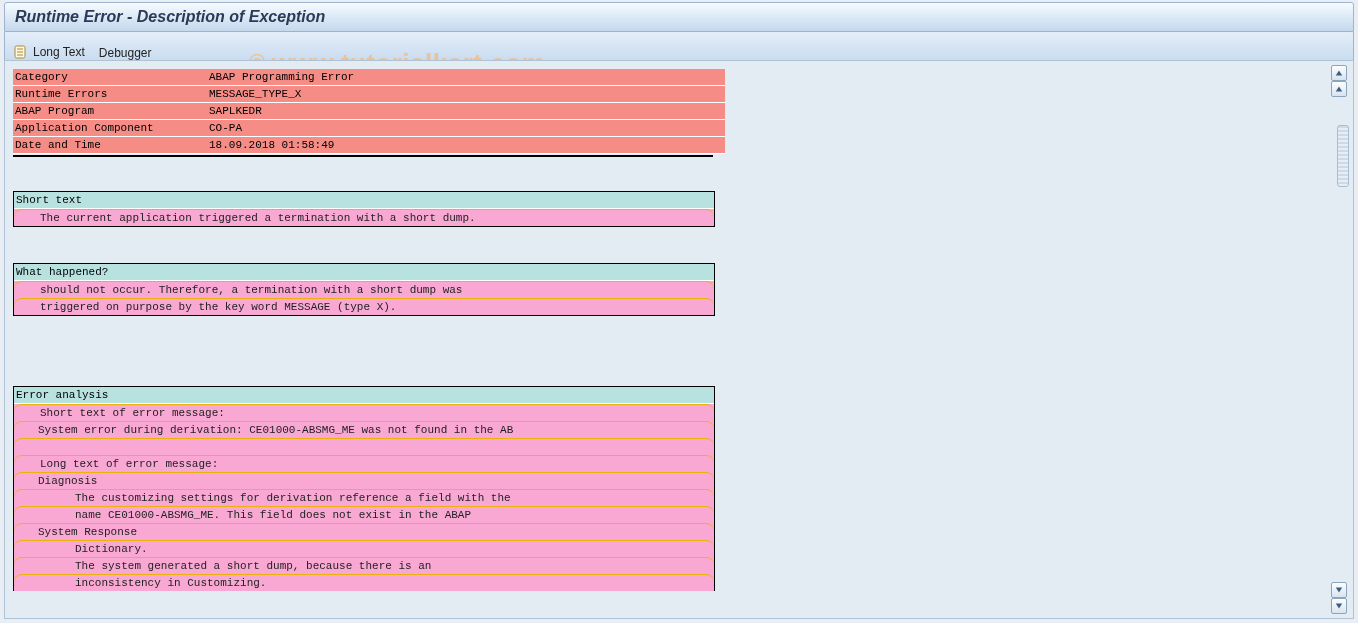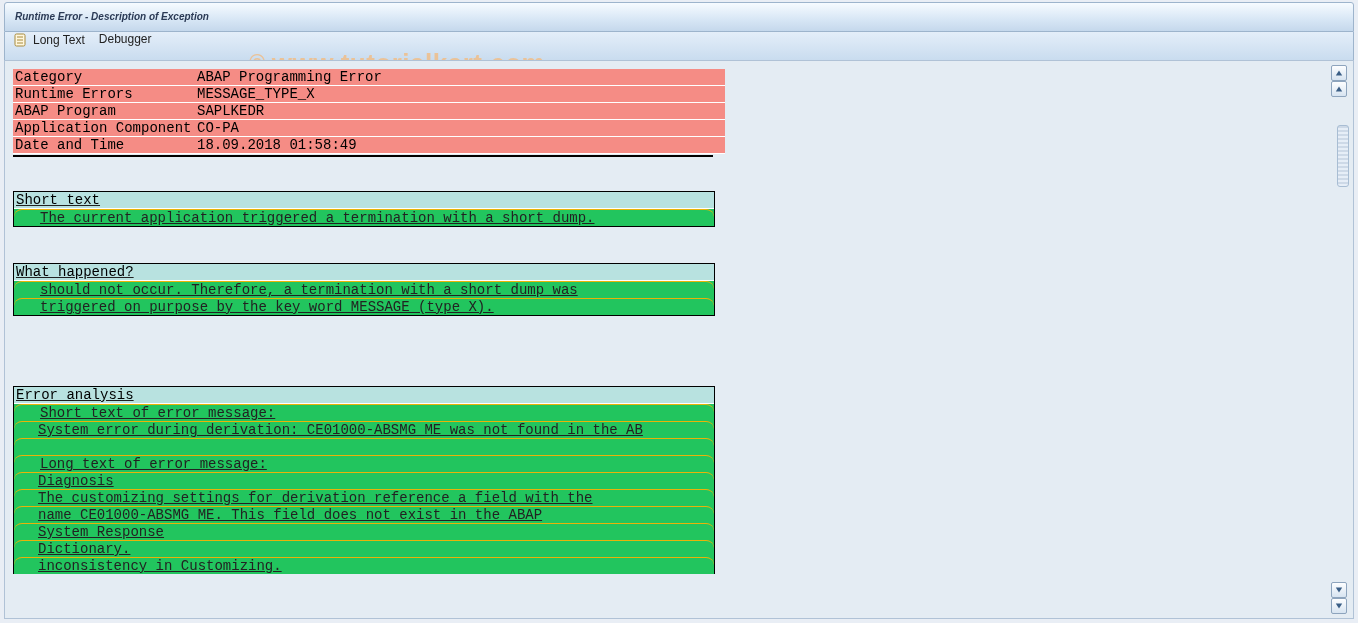--- a/index.html
+++ b/index.html
@@ -14,37 +14,37 @@
     color: #222;
   }
 
   
   .title-bar {
     height: 28px;
     line-height: 28px;
     padding: 0 10px;
     font-weight: bold;
     font-style: italic;
-    font-size: 10px;
+    font-size: 16px;
     color: #2b3a55;
     background: linear-gradient(#f6fbff, #d7e6f5 60%, #c5d8ec);
     border: 1px solid #9db4cc;
     border-radius: 3px 3px 0 0;
     margin: 2px 4px 0 4px;
   }
 
   
   .toolbar {
     height: 28px;
     margin: 0 4px;
     border: 1px solid #9db4cc;
     border-top: none;
     background: linear-gradient(#e4eef9, #c9dcef);
     display: flex;
-    align-items: flex-start;
+    align-items: flex-end;
     gap: 14px;
     padding-left: 8px;
     position: relative;
   }
   .tb-btn {
     display: inline-flex;
     align-items: center;
     gap: 4px;
     font-size: 12px;
     color: #222;
@@ -90,50 +90,49 @@
     background: #e4ecf3;
   }
 
   .content {
     position: absolute;
     top: 8px;
     left: 8px;
     width: 712px;
     bottom: 0;
     font-family: "Courier New", Courier, monospace;
-    font-size: 14px;
+    font-size: 11px;
     line-height: 16px;
     overflow: hidden;
   }
 
   
   .hdr-row {
     display: flex;
     height: 16px;
     align-items: center;
     background: #f58c85;
     border-bottom: 1px solid #fff;
     color: #000;
   }
   .hdr-label { width: 182px; padding-left: 2px; }
-  .hdr-value { flex: 1; }
+  .hdr-value { flex: 1; margin-left: 12px; }
   .hdr-sep {
     height: 2px;
     background: #000;
     margin-top: 1px;
     width: 700px;
   }
 
   
   .info-box {
     width: 700px;
     border: 1px solid #000;
-    background: #22c55e;
+    background: #f9a8d4;
     margin-top: 36px;
-    text-decoration: underline;
   }
   .info-box.short-gap { margin-top: 34px; }
   .info-box.large-gap { margin-top: 70px; }
 
   .ib-header {
     background: #b8e2e0;
     color: #000;
     padding: 0 2px;
     height: 16px;
     line-height: 16px;
@@ -142,21 +141,21 @@
   .ib-line {
     padding: 0 2px 0 26px;
     height: 16px;
     line-height: 16px;
     border-top: 1px solid #eab308;
     white-space: pre;
     border-radius: 8px;
   }
   .ib-line.ind1 { padding-left: 26px; }
   .ib-line.ind2 { padding-left: 24px; }
-  .ib-line.ind3 { padding-left: 24px; }
+  .ib-line.ind3 { padding-left: 61px; }
   .ib-line.blank { height: 16px; }
 
   
   .scroll-btn {
     position: absolute;
     right: 6px;
     width: 14px;
     height: 14px;
     border: 1px solid #8da4bd;
     border-radius: 2px;
@@ -280,17 +279,18 @@
       <div class="ib-line ind2">System error during derivation: CE01000-ABSMG_ME was not found in the AB</div>
       <div class="ib-line blank"></div>
 
       <div class="ib-line ind1">Long text of error message:</div>
       <div class="ib-line ind2">Diagnosis</div>
       <div class="ib-line ind3">The customizing settings for derivation reference a field with the</div>
       <div class="ib-line ind3">name CE01000-ABSMG_ME. This field does not exist in the ABAP</div>
       <div class="ib-line ind2">System Response</div>
 
       <div class="ib-line ind3">Dictionary.</div>
+      <div class="ib-line ind3">The system generated a short dump, because there is an</div>
       <div class="ib-line ind3">inconsistency in Customizing.</div>
     </div>
 
   </div>
 </div>
 
 </body></html>

